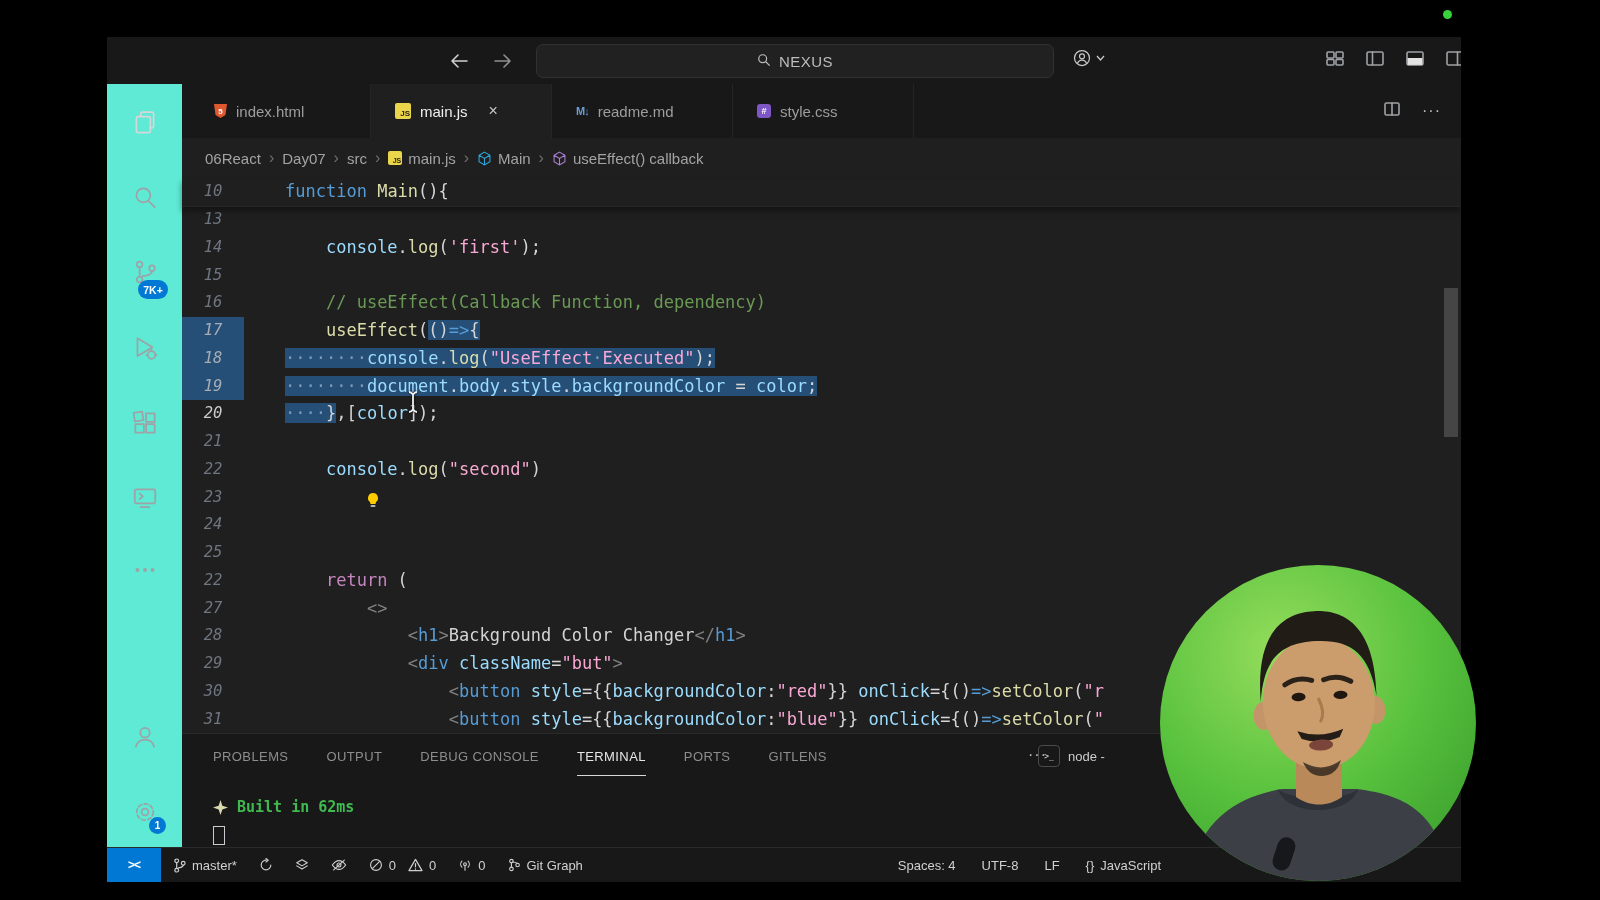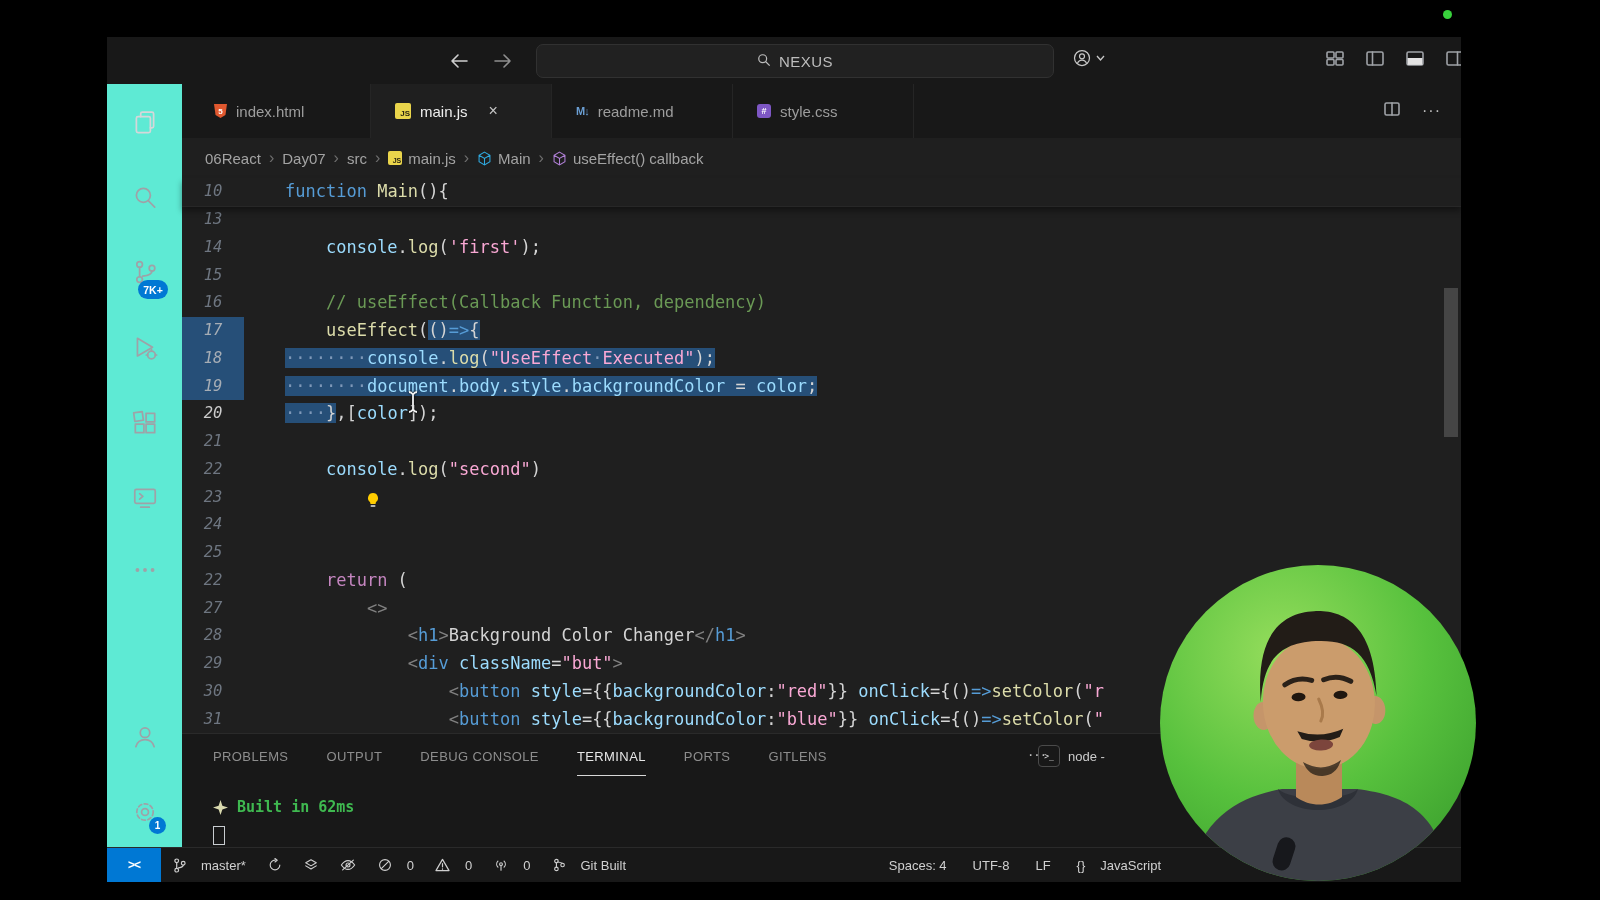--- a/index.html
+++ b/index.html
@@ -71,21 +71,21 @@
   .panel-right{position:absolute;left:856px;top:11px;display:flex;align-items:center;gap:8px;color:#cccccc;font-size:13px;}
   .term-chip{width:20px;height:20px;border:1px solid #4a4a4a;border-radius:4px;display:flex;align-items:center;justify-content:center;font-size:8px;color:#ddd;font-family:"DejaVu Sans Mono",monospace;}
   .term-line{position:absolute;left:31px;top:64px;display:flex;align-items:center;gap:9px;font-family:"DejaVu Sans Mono",monospace;font-size:15px;color:#3fb950;font-weight:700;}
   .term-cursor{position:absolute;left:31px;top:92px;width:10px;height:17px;border:1px solid #c8ccd0;}
 
   
   .statusbar{position:absolute;left:0;bottom:0;width:100%;height:34px;background:#181818;border-top:1px solid #2a2a2a;display:flex;align-items:center;font-size:13px;color:#d0d0d0;}
   .sb-remote{width:54px;height:100%;background:#0078d4;color:#fff;display:flex;align-items:center;justify-content:center;font-weight:700;font-size:12px;letter-spacing:-1px;flex:none;}
   .sb-left{display:flex;align-items:center;gap:22px;padding-left:12px;}
   .sb-right{margin-left:auto;display:flex;align-items:flex-start;gap:26px;margin-right:300px;}
-  .sb-item{display:flex;align-items:center;gap:15px;white-space:nowrap;}
+  .sb-item{display:flex;align-items:center;gap:6px;white-space:nowrap;}
   .sico{stroke:#cfcfcf;fill:none;stroke-width:1.3;stroke-linecap:round;stroke-linejoin:round;}
 
   
   .webcam{position:absolute;left:1160px;top:565px;width:316px;height:316px;border-radius:50%;overflow:hidden;z-index:40;}
 </style>
 </head>
 <body>
 
 <div id="stage">
 
@@ -391,21 +391,21 @@
             </svg>
           <span>0</span>
         </div>
         <div class="sb-item">
           <svg width="13" height="14" viewBox="0 0 14 16">
               <circle cx="3.5" cy="3.5" r="2" class="sico"></circle>
               <circle cx="3.5" cy="12.5" r="2" class="sico"></circle>
               <circle cx="10.5" cy="8" r="2" class="sico"></circle>
               <path d="M3.5 5.5 V10.5 M5 4.5 C8 5 10.5 5.5 10.5 6" class="sico"></path>
             </svg>
-          <span>Git Built</span>
+          <span>Git Graph</span>
         </div>
       </div>
       <div class="sb-right">
         <span class="sb-item">Spaces: 4</span>
         <span class="sb-item">UTF-8</span>
         <span class="sb-item">LF</span>
         <span class="sb-item">
             <span>{}</span>
             <span>JavaScript</span>
           </span>

